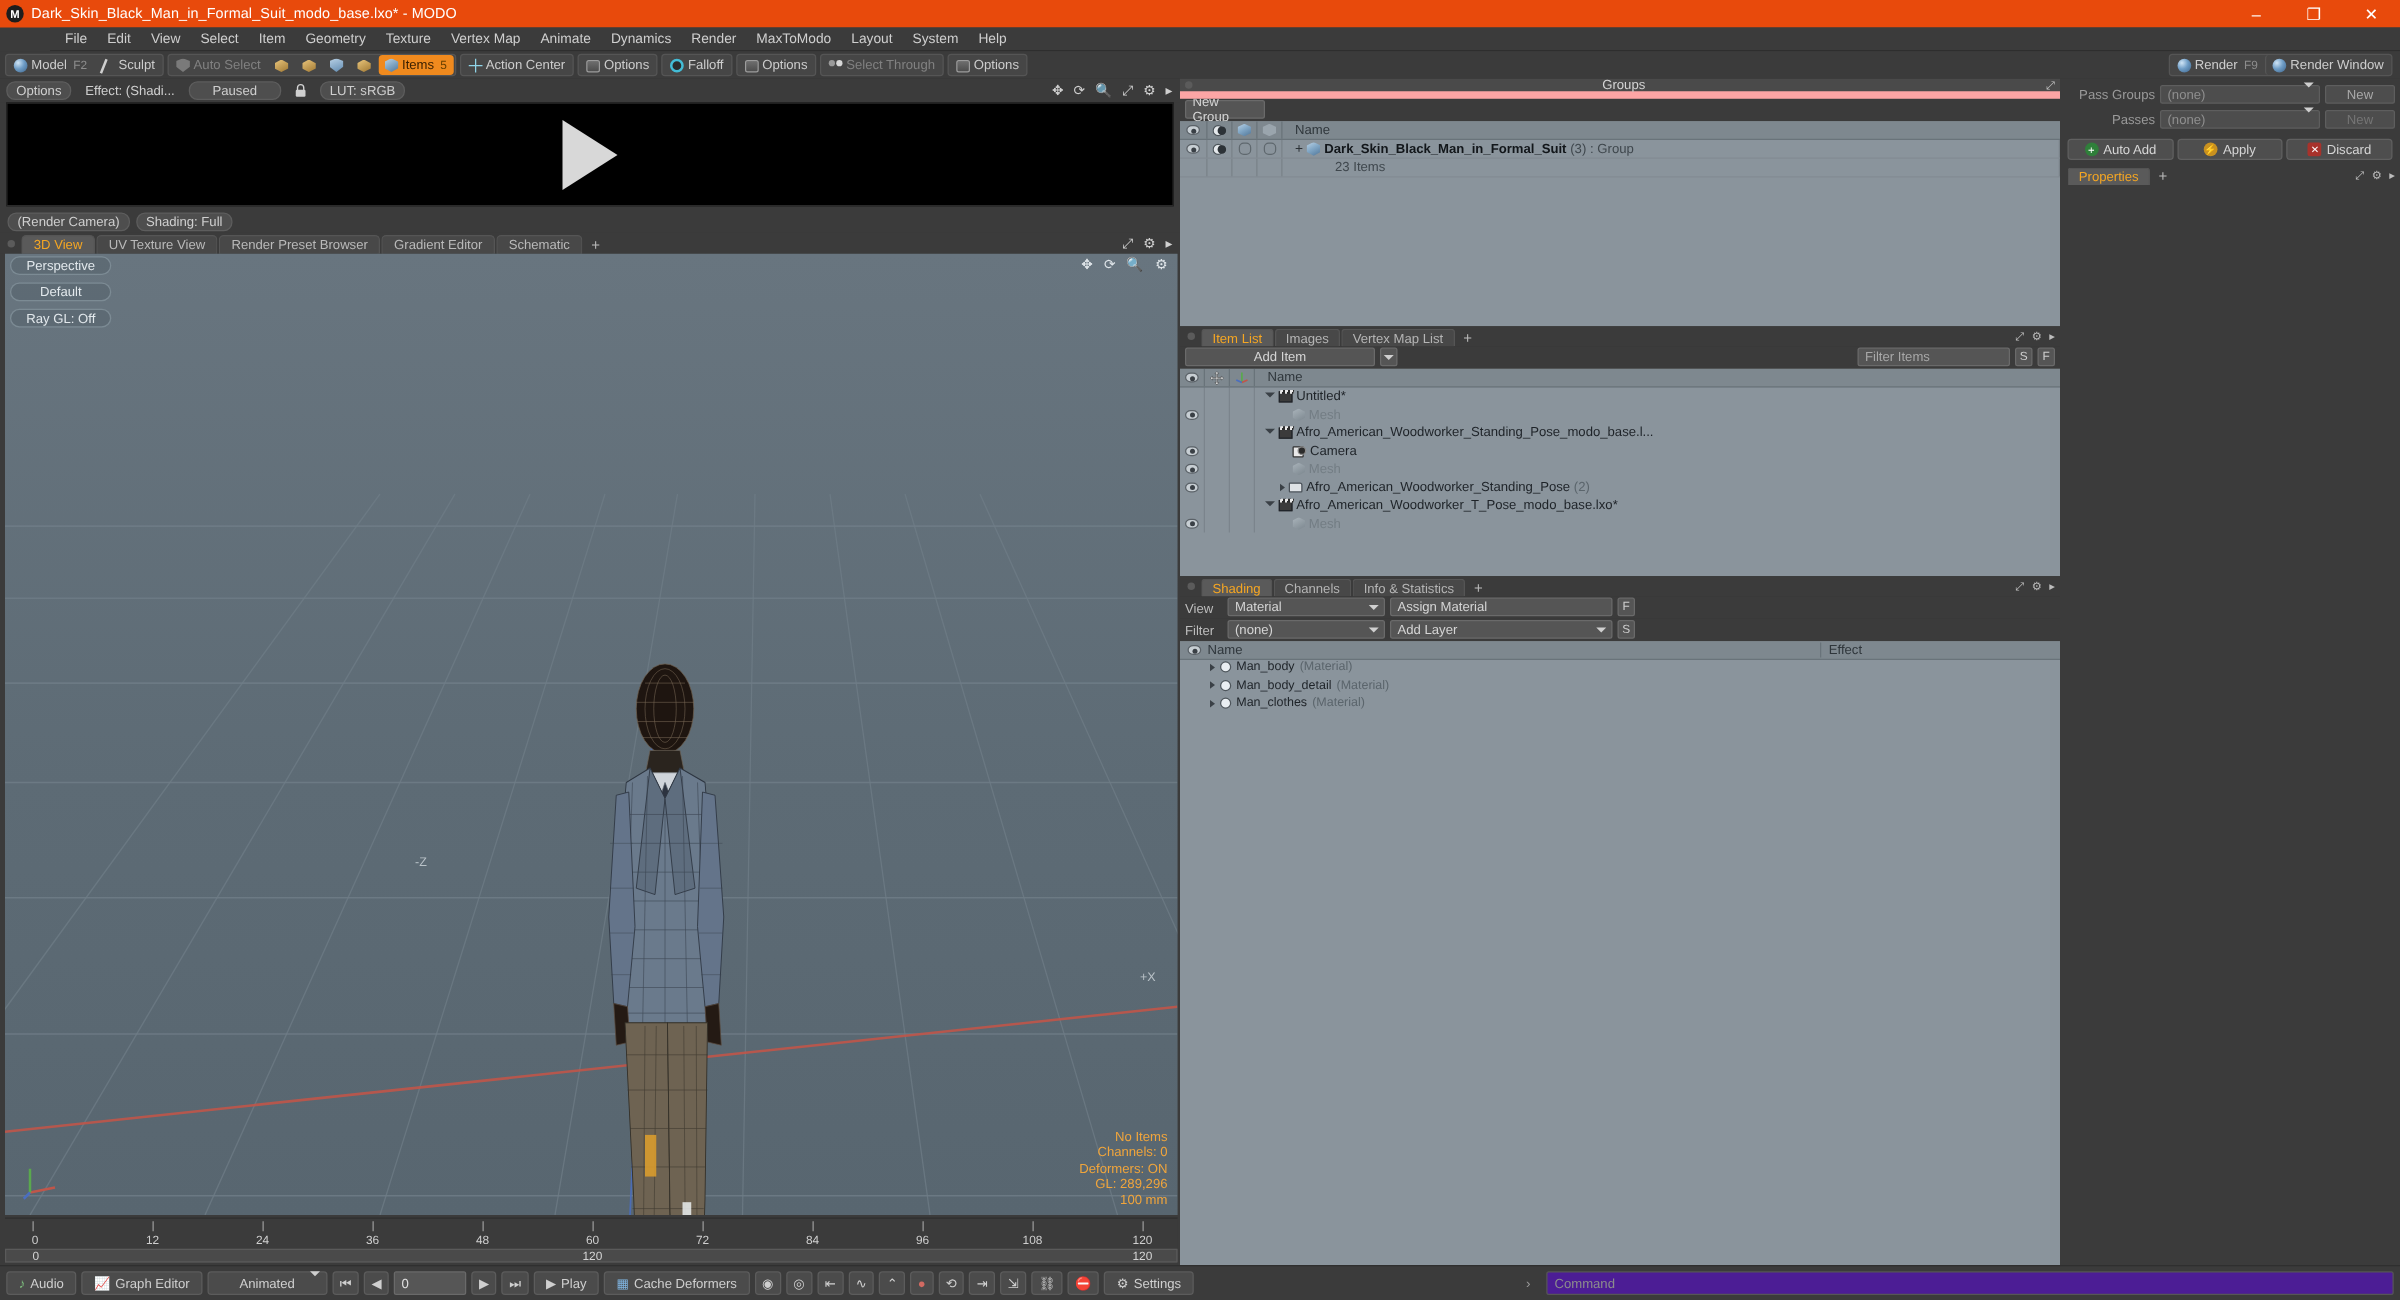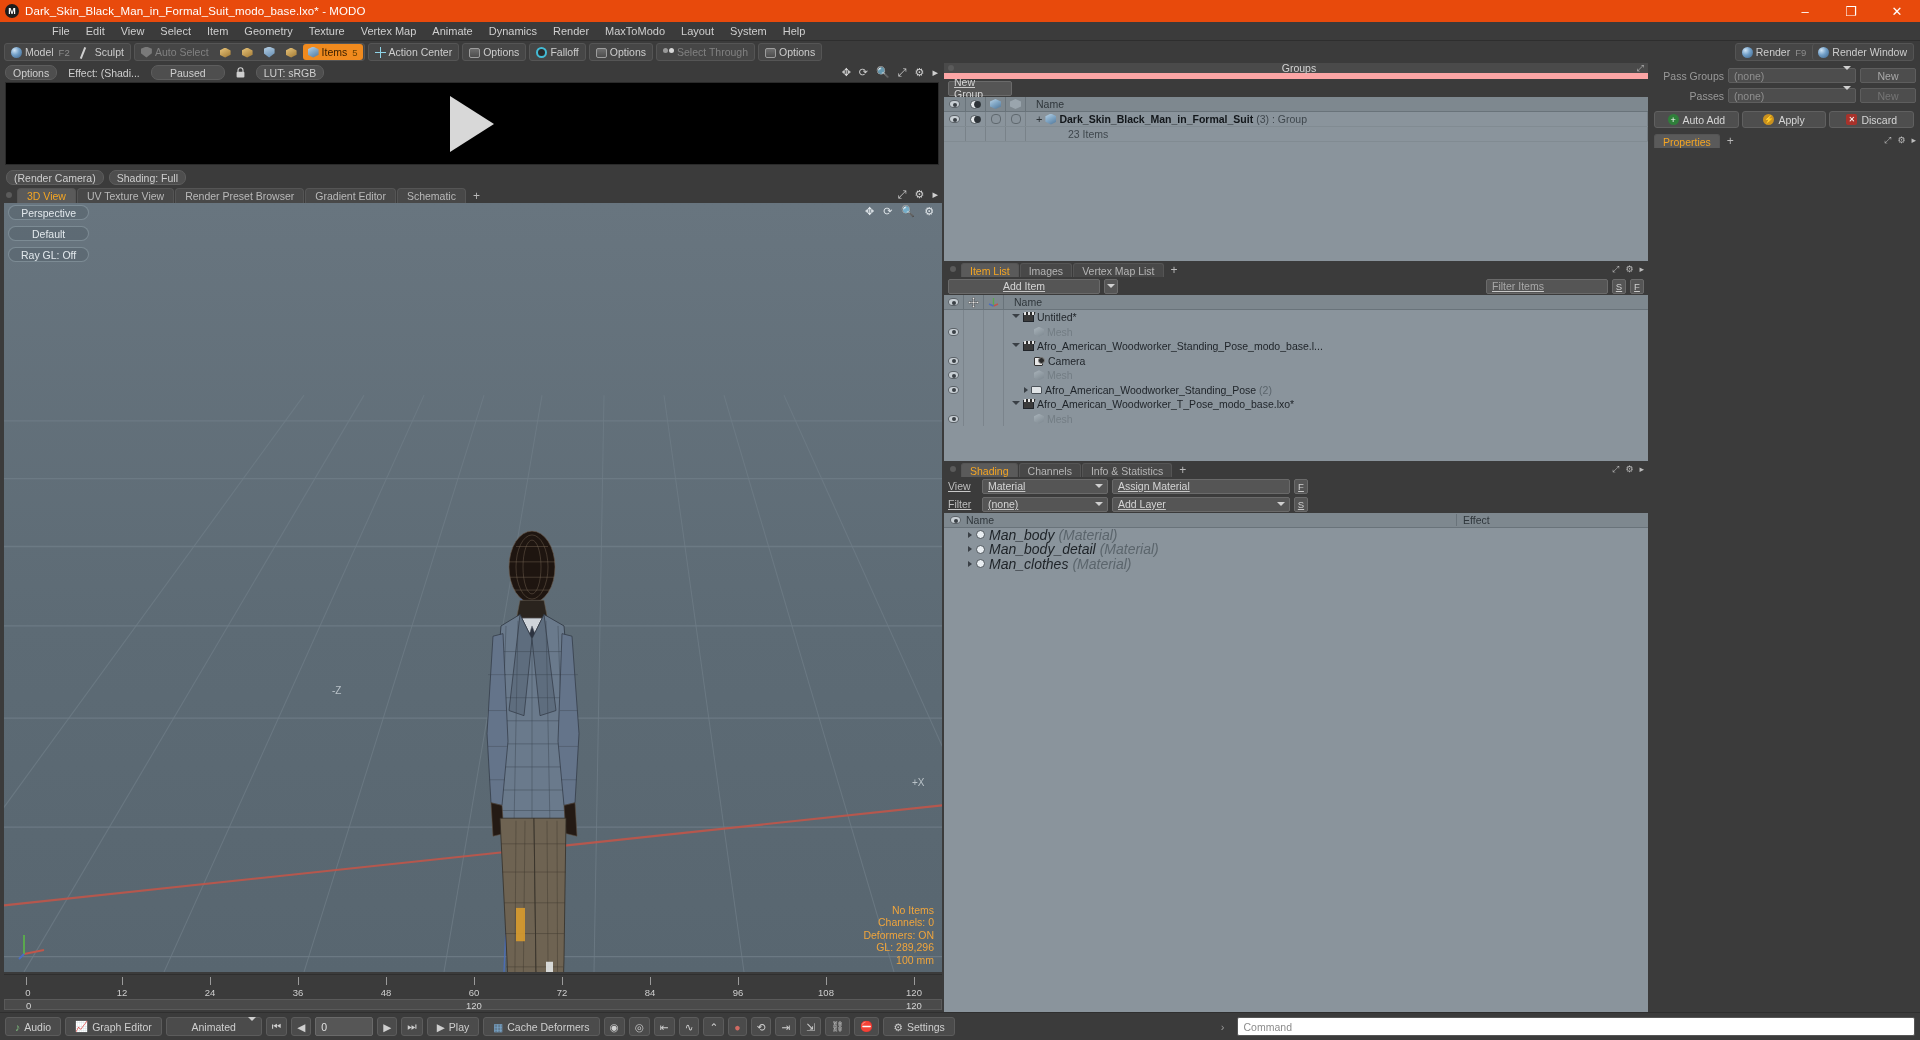--- a/index.html
+++ b/index.html
@@ -220,21 +220,21 @@
   .eye {
     width: 11px; height: 8px; border-radius: 50% / 60%;
     background: #c7ced3; border: 1px solid #5b6268; position: relative;
   }
   .eye:after {
     content: ""; position: absolute; left: 3px; top: 1.5px; width: 4px; height: 4px;
     border-radius: 50%; background: #3a4046;
   }
   .ckt { width: 10px; height: 10px; border-radius: 4px; border: 1px solid #5f686e; background: transparent; }
 
-  .toolrow { height: 18px; display: flex; align-items: center; gap: 4px; padding: 2px 4px; background: #3b3b3b; text-decoration: underline; }
+  .toolrow { height: 18px; display: flex; align-items: flex-end; gap: 4px; padding: 2px 4px; background: #3b3b3b; }
   .fld {
     height: 15px; background: #555; border: 1px solid #6a6a6a; border-radius: 2px;
     color: #d5d5d5; font-size: 10.5px; display: flex; align-items: center; padding: 0 5px;
   }
   .fld.ctr { justify-content: center; }
   .sqbtn {
     width: 14px; height: 15px; background: #555; border: 1px solid #6a6a6a; border-radius: 2px;
     color: #cfcfcf; font-size: 9.5px; display: flex; align-items: center; justify-content: center;
   }
   .caret { width: 0; height: 0; border-left: 4px solid transparent; border-right: 4px solid transparent; border-top: 4px solid #cfcfcf; }
@@ -265,21 +265,21 @@
   .camico:after { content:""; position:absolute; right:0; top:1px; width:5px; height:5px; border-radius:50%; background:#2b2b2b; border:1px solid #8a8a8a;}
   .folderico { width: 11px; height: 8px; background: #dfe3e6; border: 1px solid #4a5158; border-radius: 1px 2px 1px 1px; }
   .matdot { width: 9px; height: 9px; border-radius: 50%; background: #e9eef2; border: 1px solid #4e565c; }
 
   
   .shrow-head {
     height: 15px; background: #7e888f; display: flex; align-items: center;
     font-size: 10.5px; color: #2f363b; border-bottom: 1px solid #69737a;
   }
   .shcol-eff { width: 100px; padding-left: 6px; border-left: 1px solid #69737a; }
-  .shrow { height: 14.5px; display: flex; align-items: flex-end; font-size: 14px; color: #1e2328; font-style: italic; }
+  .shrow { height: 14.5px; display: flex; align-items: flex-start; font-size: 10px; color: #1e2328; }
   .sh-eyecol { width: 22px; display: flex; align-items: center; justify-content: center; }
 
   
   .prop-rows { padding: 4px 4px 0 4px; }
   .prop-row { height: 17px; display: flex; align-items: center; gap: 4px; margin-bottom: 3px; }
   .prop-lbl { width: 72px; text-align: right; color: #9a9a9a; font-size: 10.5px; }
   .prop-fld {
     flex: 1; height: 15px; background: #4d4d4d; border: 1px solid #5e5e5e;
     border-radius: 2px; display: flex; align-items: center; padding: 0 5px;
     color: #8f8f8f; font-size: 10.5px; position: relative;
@@ -310,21 +310,21 @@
     border-radius: 3px; color: #cfcfcf; font-size: 10.5px;
     display: flex; align-items: center; gap: 4px;
   }
   .sbtn.icoonly { padding: 0 5px; }
   .sfield {
     height: 19px; width: 58px; background: #565656; border: 1px solid #6a6a6a;
     border-radius: 2px; color: #e0e0e0; font-size: 10.5px;
     display: flex; align-items: center; padding: 0 5px;
   }
   .cmdline {
-    flex: 1; height: 19px; background: #ffffff; border: 1px solid #565656;
+    flex: 1; height: 19px; background: #4c1d95; border: 1px solid #565656;
     border-radius: 2px; color: #8c8c8c; font-size: 10.5px;
     display: flex; align-items: center; padding: 0 6px; margin-left: 6px;
   }
   .cmdarrow { color: #9a9a9a; font-size: 11px; padding: 0 2px; }
   .dropsel {
     height: 19px; width: 96px; background: #4b4b4b; border: 1px solid #5c5c5c;
     border-radius: 3px; color: #cfcfcf; font-size: 10.5px;
     display: flex; align-items: center; justify-content: center; position: relative;
   }
   .dropsel .carwrap { position: absolute; right: 5px; }

